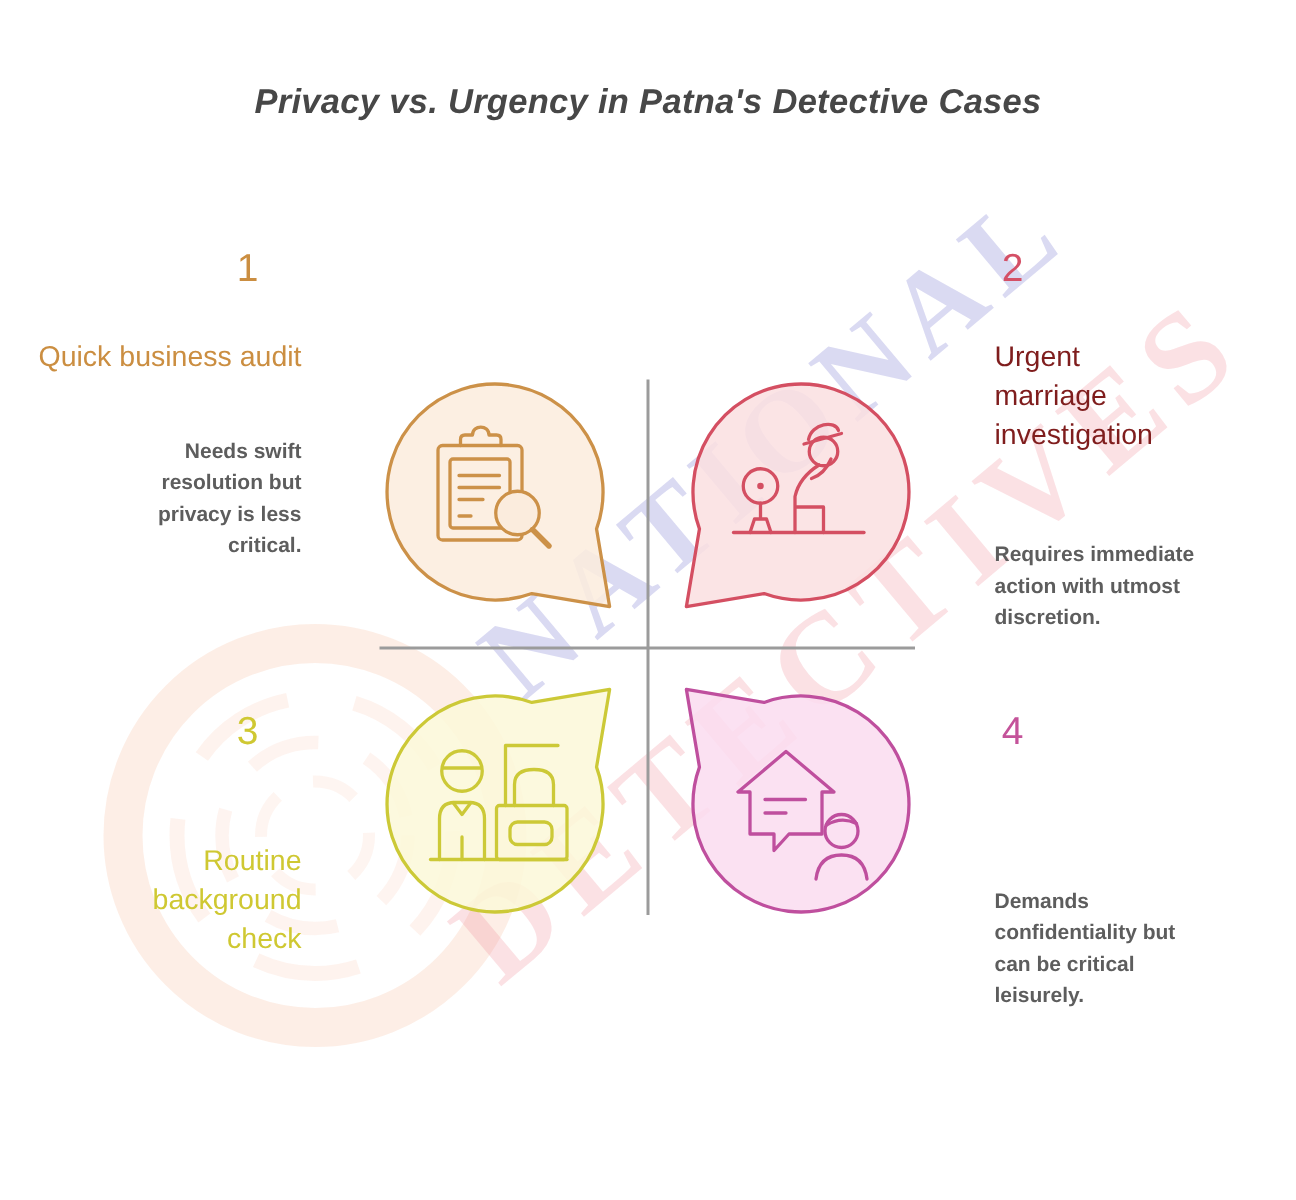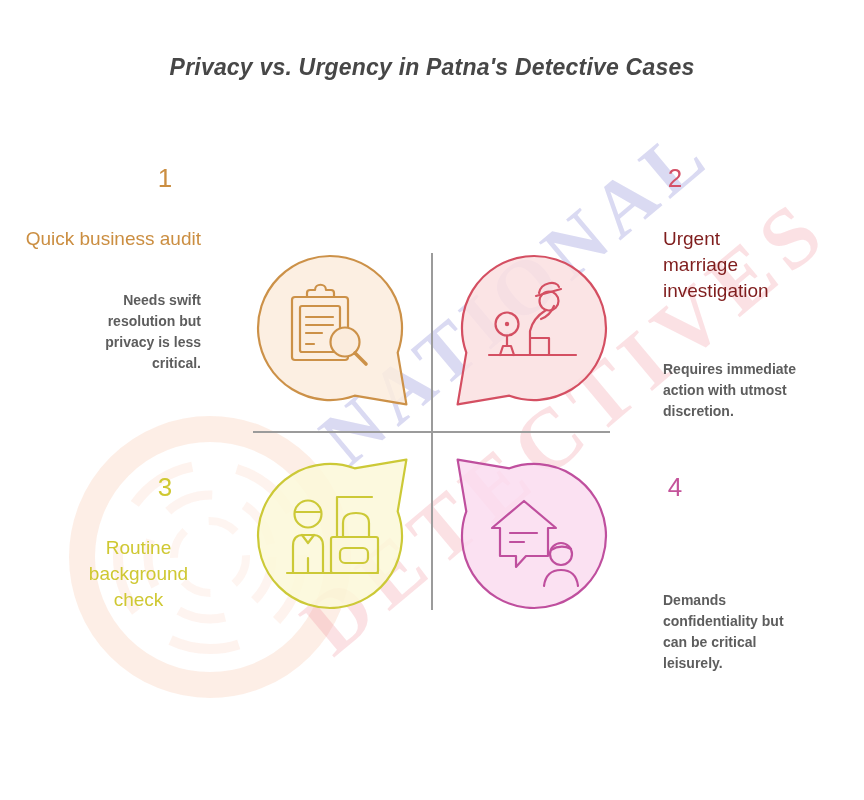--- a/index.html
+++ b/index.html
@@ -35,21 +35,21 @@
   .q4num { left:659px; top:472px; }
 
   .heading { position:absolute; font-size:19px; line-height:26px; z-index:4; }
   .desc { position:absolute; font-size:14px; line-height:21px; color:#5d5d5d; z-index:4;font-weight:bold; }
   .ralign { text-align:right; }
 
   .q1head { right:663px; top:226px; width:180px; }
   .q1desc { right:663px; top:290px; width:118px; }
   .q2head { left:663px; top:226px; width:135px; }
   .q2desc { left:663px; top:318px; width:145px;margin-top:41px; }
-  .q3head { right:663px; top:535px; width:125px;text-align:center; }
+  .q3head { right:663px; top:562px; width:125px; }
   .q3desc { right:663px; top:619px; width:145px; }
   .q4head { left:663px; top:531px; width:145px; }
   .q4desc { left:663px; top:590px; width:125px; }
 </style>
 </head>
 <body>
 
 <div class="canvas">
 
   <svg class="wm-fp" width="350" height="330" viewBox="0 0 350 330">

